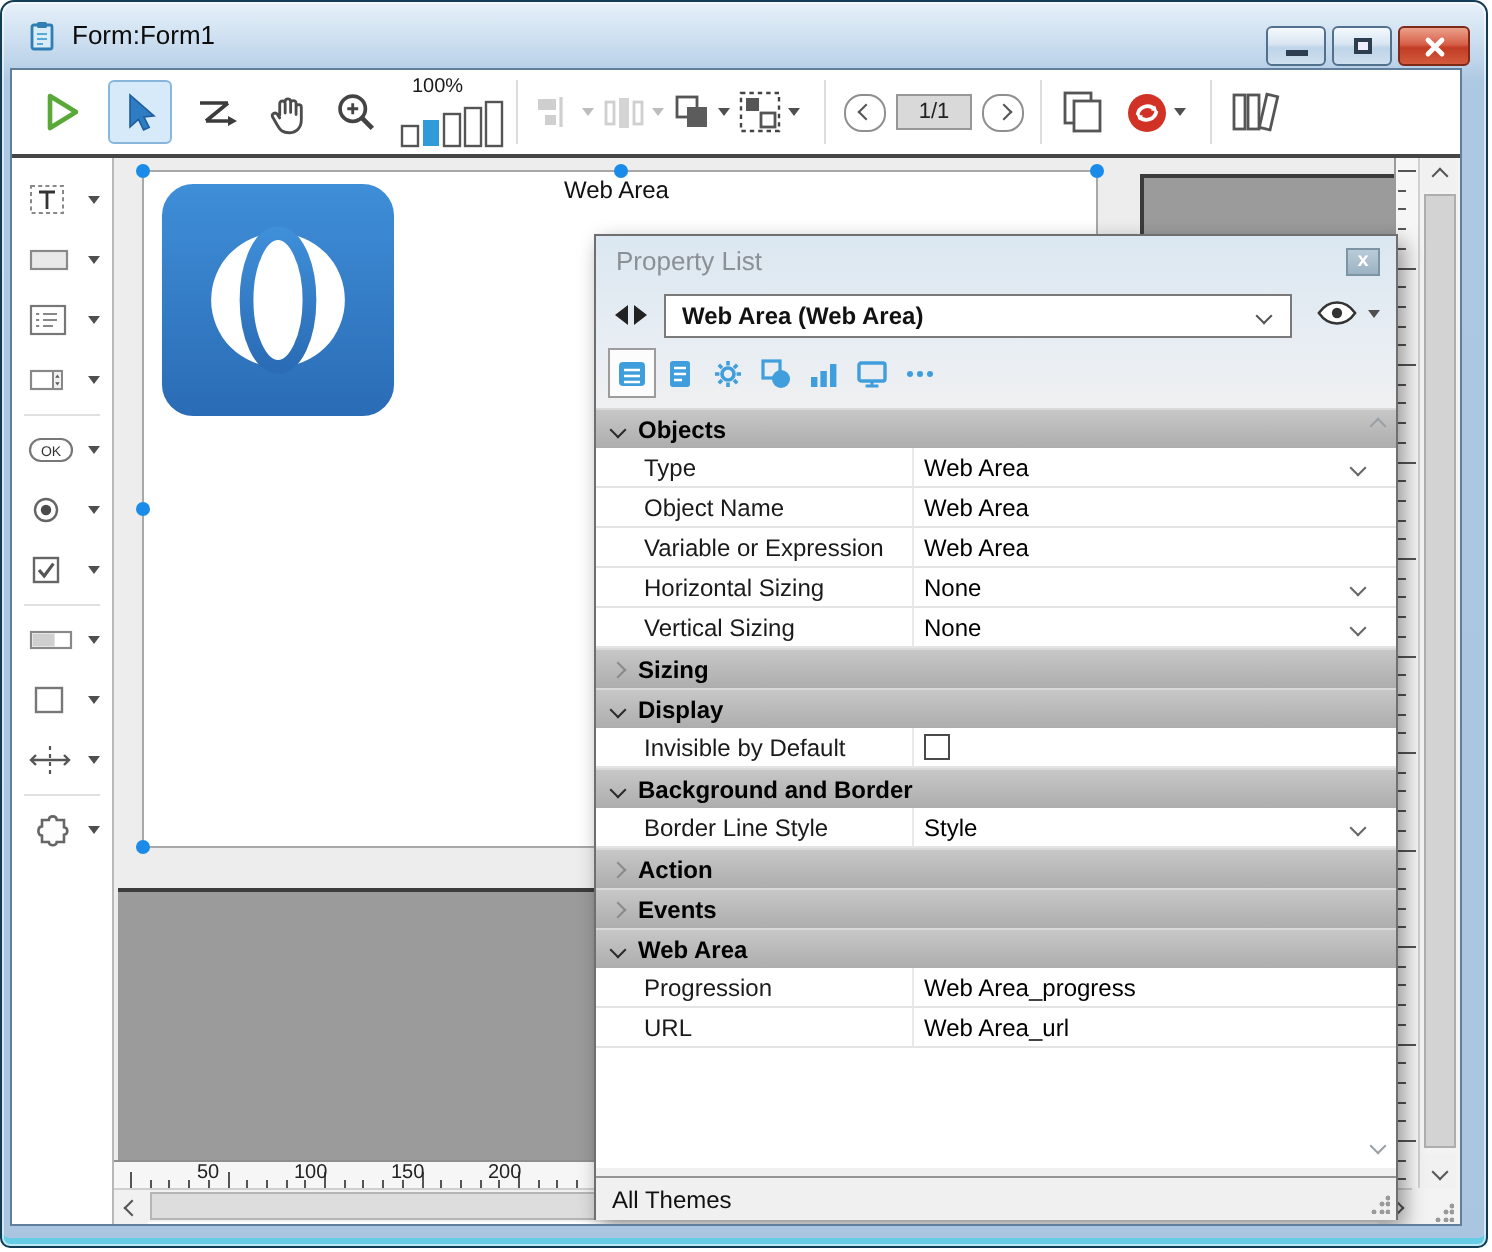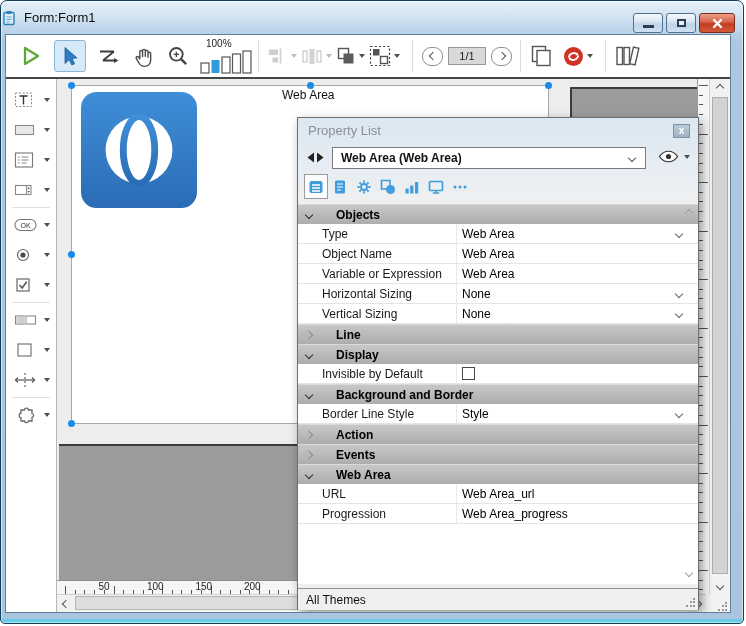--- a/index.html
+++ b/index.html
@@ -1,21 +1,21 @@
 <!DOCTYPE html>
 <html><head>
 <meta charset="utf-8">
 <style>
   *{box-sizing:border-box;margin:0;padding:0}
   html,body{width:746px;height:626px;overflow:hidden;font-family:"Liberation Sans",sans-serif}
   .win{position:absolute;left:0;top:0;width:744px;height:624px;border:1px solid #123c55;border-radius:7px 7px 5px 5px;
        background:linear-gradient(180deg,#e7f1fa 0,#c3d8ec 26px,#adc8e2 40px,#a9c5df 100%);
        box-shadow:inset 0 0 0 1px rgba(255,255,255,.55), inset 0 -4px 0 rgba(90,205,232,.85)}
   
-  .titlebar{position:absolute;left:0;top:0;right:0;height:33px;display:flex;align-items:center;}
+  .titlebar{position:absolute;left:0;top:0;right:0;height:33px;display:flex;align-items:center;padding-left:12px}
   .title-text{font-size:13px;color:#0c0c0c;margin-left:7px}
   .winbtns{position:absolute;right:8px;top:12px;display:flex;gap:3px}
   .wbtn{width:30px;height:20px;border:1px solid #52718d;border-radius:3px;display:flex;align-items:center;justify-content:center;
         background:linear-gradient(180deg,#f4f9fd 0,#d8e5f1 45%,#bed4e8 55%,#cfe0ef 100%)}
   .wbtn.close{width:36px;background:linear-gradient(180deg,#eba18b 0,#d8604a 45%,#c23c24 55%,#d25a3c 100%);border-color:#7e2a18}
   .glyph-min{width:11px;height:3px;background:#2c3e50;margin-top:7px}
   .glyph-restore{width:9px;height:8px;border:2px solid #2c3e50;background:#eef}
   
   .client{position:absolute;left:4px;top:33px;width:726px;height:579px;background:#fff;border:1px solid #5f7f9c;overflow:hidden}
   
@@ -69,21 +69,21 @@
             color:#fff;font-size:10px;font-weight:bold;display:flex;align-items:center;justify-content:center;line-height:10px}
   .pl-nav{position:absolute;left:8px;top:28px;right:8px;height:24px}
   .pl-arrows{position:absolute;left:0;top:6px}
   .pl-combo{position:absolute;left:26px;right:44px;top:1px;height:22px;background:#fff;border:1px solid #7a7a7a;display:flex;align-items:center;padding:0 8px;font-size:12px;font-weight:bold;color:#111}
   .pl-combo .chev{position:absolute;right:10px}
   .pl-eye{position:absolute;right:0;top:4px;display:flex;align-items:center;gap:2px}
   .pl-tabs{position:absolute;left:6px;top:56px;height:26px;display:flex}
   .ptab{width:24px;height:25px;display:flex;align-items:center;justify-content:center}
   .ptab.sel{background:#fcfcfc;border:1px solid #9c9c9c}
   .grid{position:absolute;left:0;top:86px;right:0;height:380px;background:#fff;overflow:hidden}
-  .sec{height:20px;background:linear-gradient(#c7c7c7,#adadad);border-top:1px solid #d9d9d9;display:flex;align-items:center;font-weight:bold;font-size:12px;color:#000;padding-left:8px;gap:24px}
+  .sec{height:20px;background:linear-gradient(#c7c7c7,#adadad);border-top:1px solid #d9d9d9;display:flex;align-items:center;font-weight:bold;font-size:12px;color:#000;padding-left:8px;gap:7px}
   .prow{height:20px;background:#fff;border-bottom:1px solid #e4e4e4;display:flex;align-items:center;font-size:12px;padding-left:24px;position:relative}
   .prow::before{content:'';position:absolute;left:158px;top:0;bottom:0;width:1px;background:#e9e9e9}
   .prow .lbl{width:130px;color:#1a1a1a;white-space:nowrap;overflow:hidden}
   .prow .val{position:absolute;left:164px;color:#000}
   .prow .chev{position:absolute;right:16px;border-color:#666}
   .pcheck{position:absolute;left:164px;width:13px;height:13px;border:1px solid #4a4a4a;background:#fff}
   .gscroll-up{position:absolute;right:6px;top:92px}
   .gscroll-dn{position:absolute;right:6px;top:452px}
   .gchev{border-color:#9aa0a6}
   .pl-footer{position:absolute;left:0;right:0;top:470px;height:22px;background:#f0f0f0;border-top:1px solid #949494;font-size:12px;color:#111;display:flex;align-items:center;padding-left:8px}
@@ -616,21 +616,21 @@
             <span class="val">None</span>
             <span class="chev down"></span>
           </div>
           <div class="prow">
             <span class="lbl">Vertical Sizing</span>
             <span class="val">None</span>
             <span class="chev down"></span>
           </div>
           <div class="sec">
             <span class="chev right" style="border-color: rgb(138, 138, 138);"></span>
-            <span>Line</span>
+            <span>Sizing</span>
           </div>
           <div class="sec">
             <span class="chev down" style="border-color: rgb(43, 43, 43);"></span>
             <span>Display</span>
           </div>
           <div class="prow">
             <span class="lbl">Invisible by Default</span>
             <span class="pcheck"></span>
           </div>
           <div class="sec">
@@ -648,26 +648,26 @@
           </div>
           <div class="sec">
             <span class="chev right" style="border-color: rgb(138, 138, 138);"></span>
             <span>Events</span>
           </div>
           <div class="sec">
             <span class="chev down" style="border-color: rgb(43, 43, 43);"></span>
             <span>Web Area</span>
           </div>
           <div class="prow">
+            <span class="lbl">Progression</span>
+            <span class="val">Web Area_progress</span>
+          </div>
+          <div class="prow">
             <span class="lbl">URL</span>
             <span class="val">Web Area_url</span>
-          </div>
-          <div class="prow">
-            <span class="lbl">Progression</span>
-            <span class="val">Web Area_progress</span>
           </div>
         </div>
       <span class="chev up gchev gscroll-up"></span>
       <span class="chev down gchev gscroll-dn"></span>
       <div class="pl-footer">
         <span>All Themes</span>
         <span class="grip"></span>
       </div>
     </div>
 

